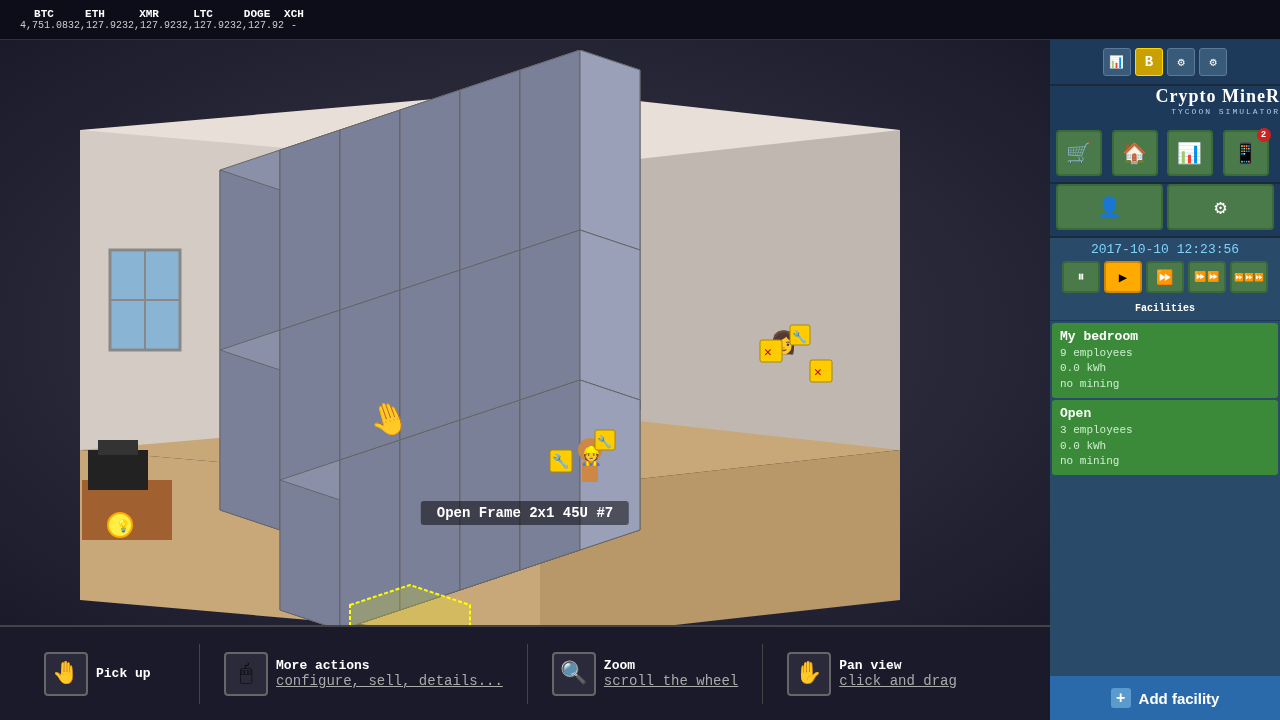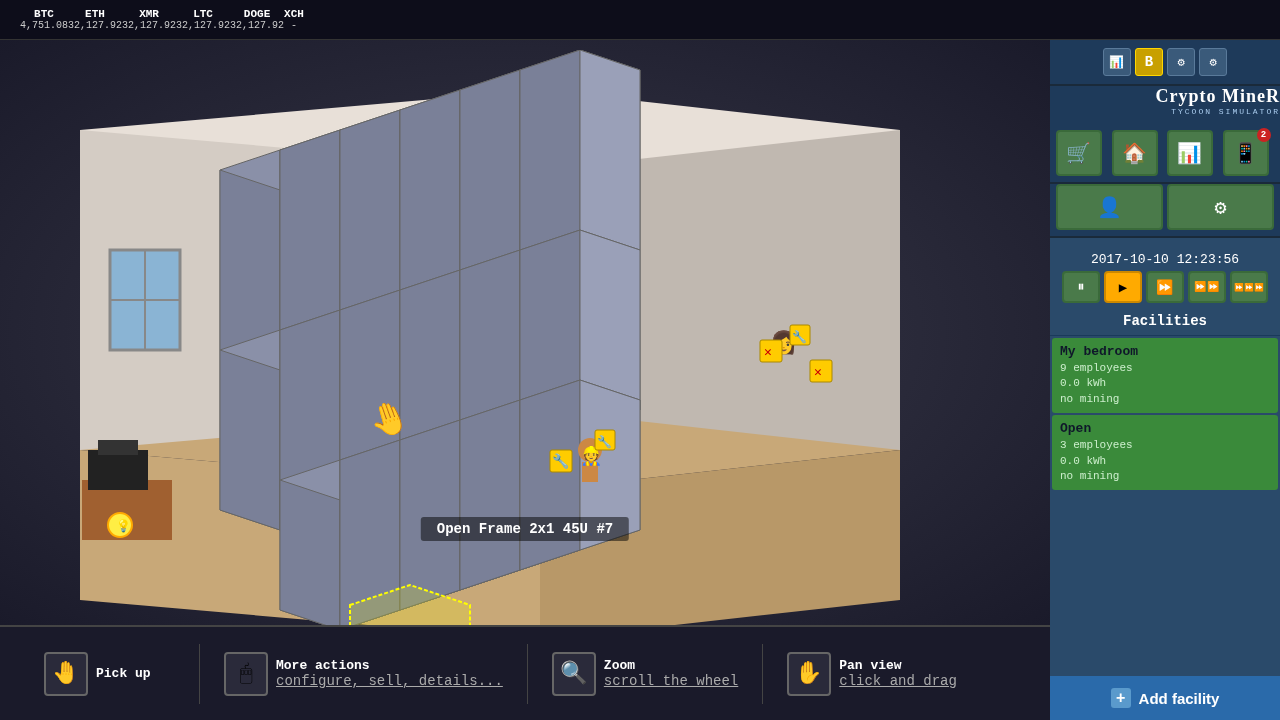--- a/index.html
+++ b/index.html
@@ -77,21 +77,21 @@
       border-top: 2px solid #444;
       display: flex;
       align-items: center;
       padding: 0 20px;
       gap: 0;
       flex-shrink: 0;
     }
 
     #selected-item-label {
       position: absolute;
-      bottom: 84px;
+      bottom: 100px;
       left: 50%;
       transform: translateX(-50%);
       color: #ffffff;
       font-size: 14px;
       font-weight: bold;
       background: rgba(0,0,0,0.5);
       padding: 4px 16px;
       border-radius: 3px;
     }
 
@@ -229,23 +229,23 @@
       height: 14px;
       border-radius: 50%;
       display: flex;
       align-items: center;
       justify-content: center;
     }
 
     
     #datetime {
       text-align: center;
-      color: #ffffff;
+      color: #7dd3fc;
       font-size: 13px;
-      padding: 14px 0 4px;
+      padding: 4px 0 4px;
       background: #2a4a6a;
     }
 
     
     #speed-controls {
       display: flex;
       gap: 4px;
       padding: 0 6px 6px;
       background: #2a4a6a;
       justify-content: center;
@@ -264,21 +264,21 @@
       color: white;
       font-size: 14px;
     }
     .speed-btn.active { background: #ffaa00; border-color: #cc8800; color: #000; }
 
     
     #facilities-header {
       background: #2a4a6a;
       color: #ffffff;
       text-align: center;
-      font-size: 14px;
+      font-size: 10px;
       font-weight: bold;
       padding: 4px 0 6px;
       border-bottom: 1px solid #1a3a5a;
     }
 
     #facilities-list {
       flex: 1;
       overflow-y: auto;
       background: #2a4a6a;
       display: flex;
@@ -288,21 +288,21 @@
     }
 
     .facility-item {
       background: #3a8a3a;
       border-radius: 3px;
       padding: 6px 8px;
       cursor: pointer;
     }
 
     .facility-name {
-      color: #0f172a;
+      color: #ffffff;
       font-size: 13px;
       font-weight: bold;
       margin-bottom: 2px;
     }
     .facility-stat {
       color: #cceecc;
       font-size: 11px;
       line-height: 1.4;
     }
 

